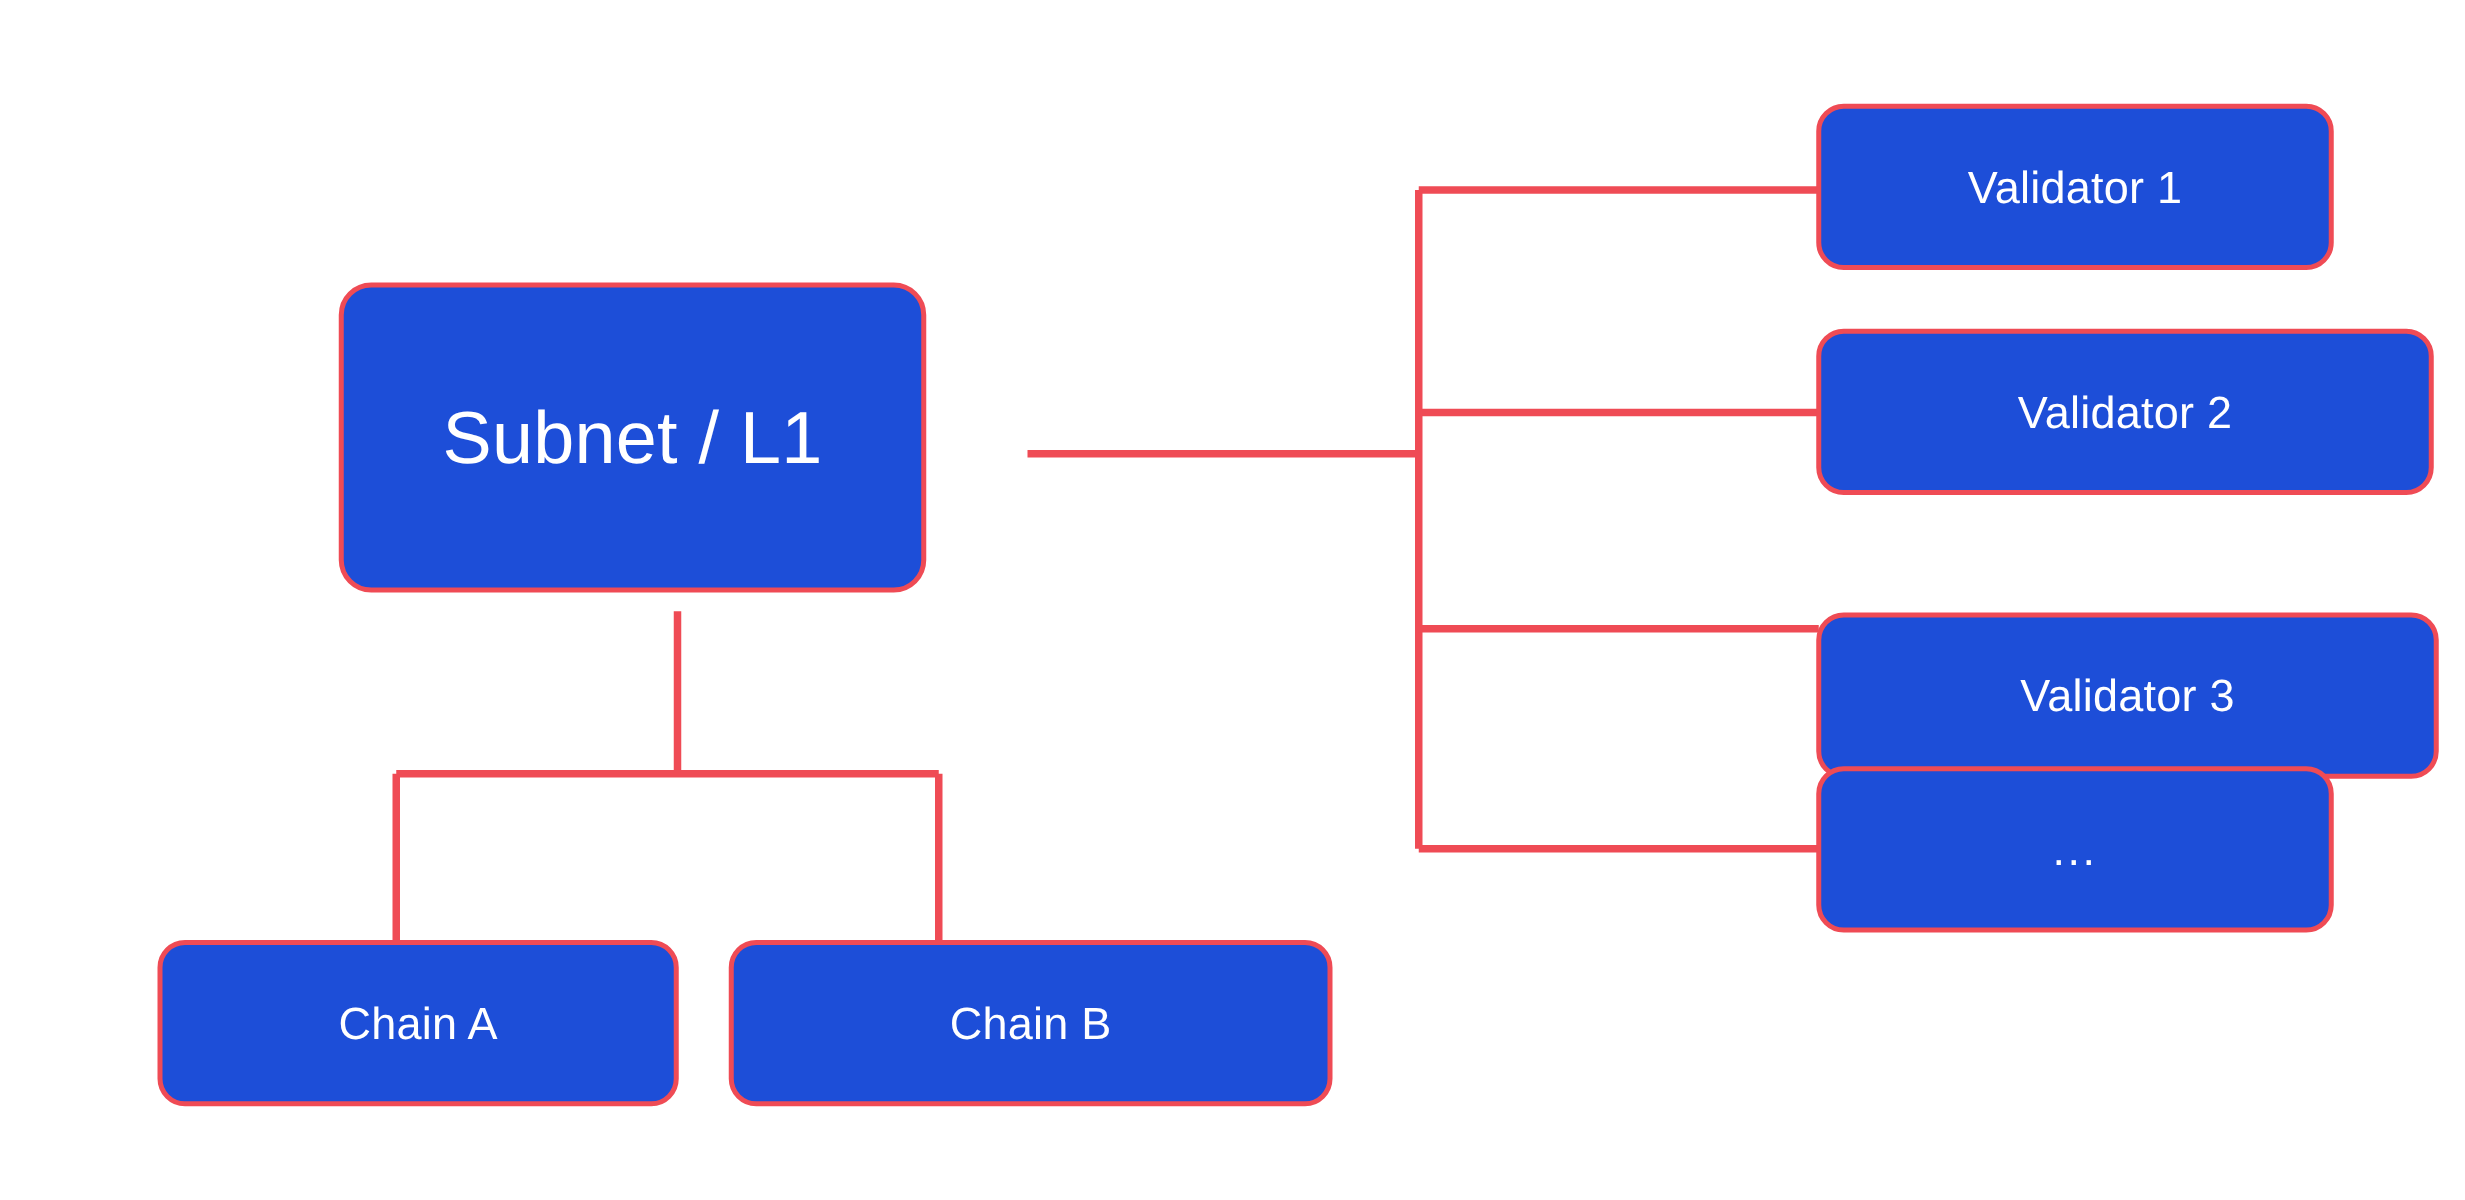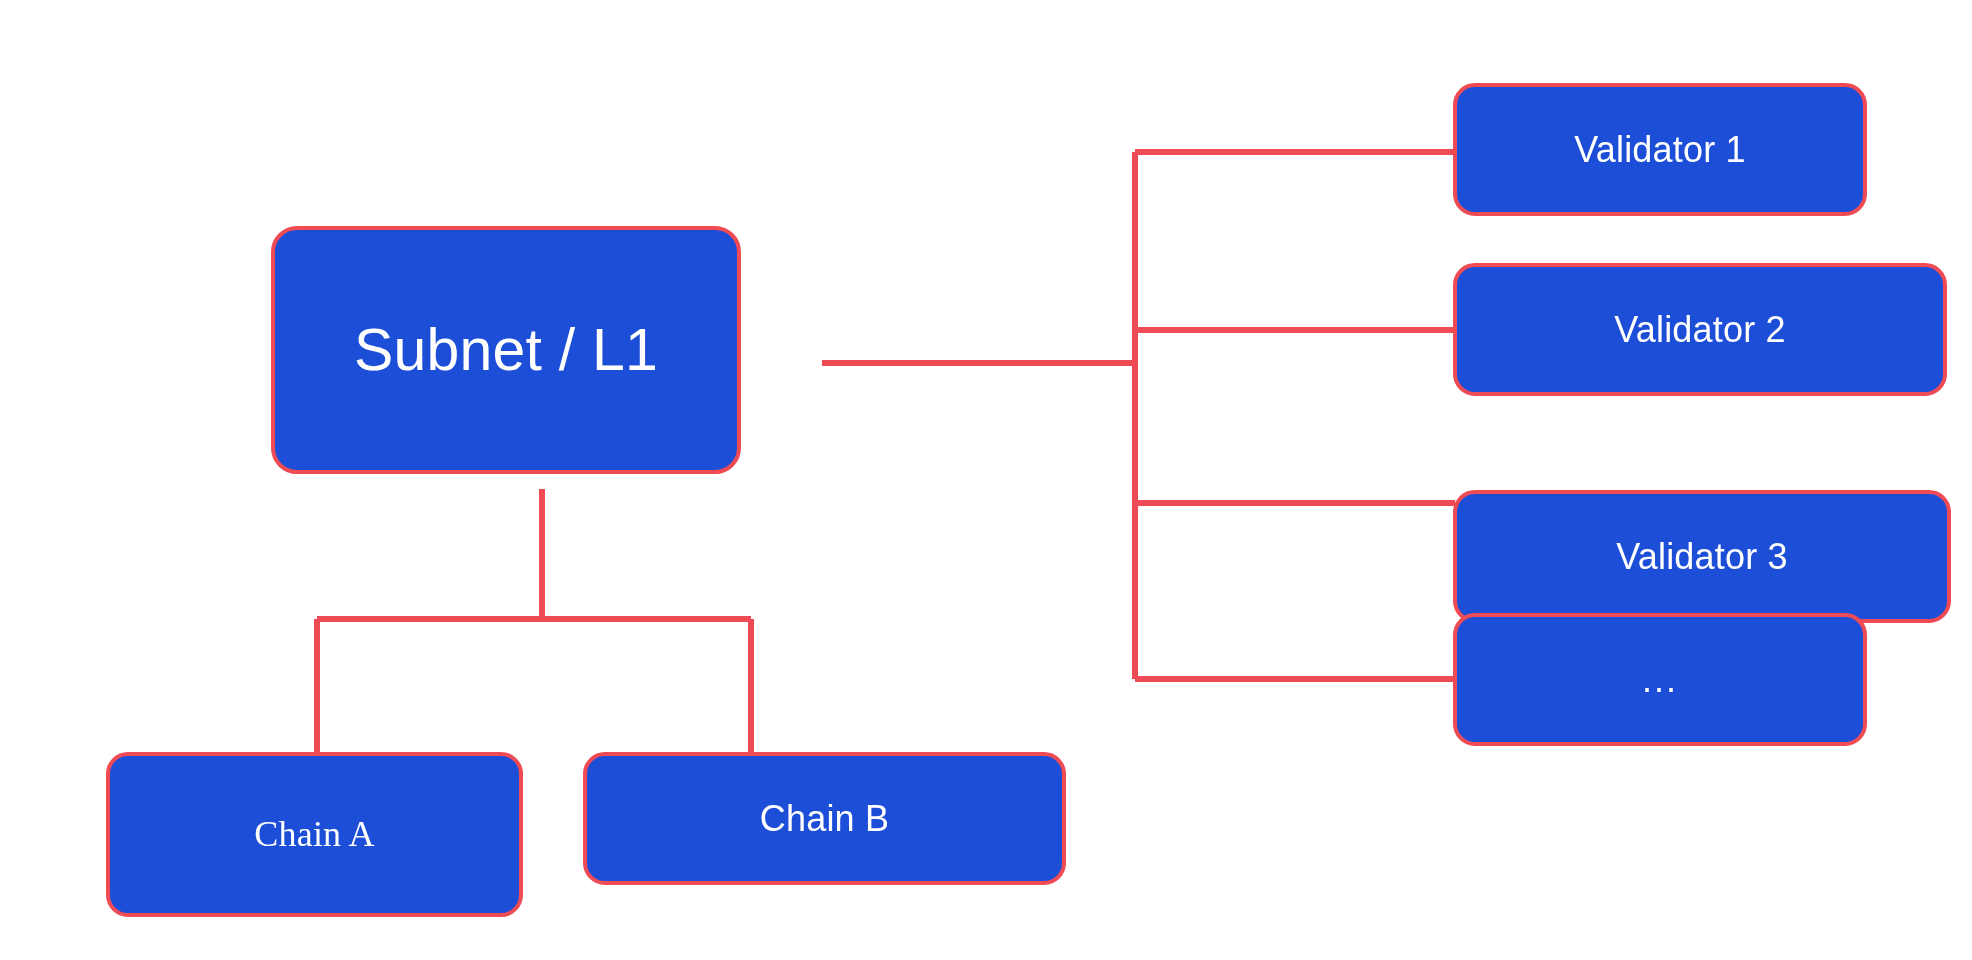--- a/index.html
+++ b/index.html
@@ -56,21 +56,21 @@
     border-radius: 26px;
   }
   #node-subnet .node-label { font-size: 59px; font-weight: 400; }
 
   #node-validator-1 { left: 1453px; top:  83px; width: 414px; height: 133px; }
   #node-validator-2 { left: 1453px; top: 263px; width: 494px; height: 133px; }
   #node-validator-3 { left: 1453px; top: 450px; width: 498px; height: 133px; margin-top: 40px; }
   #node-validator-more { left: 1453px; top: 613px; width: 414px; height: 133px; }
   .node-validator .node-label { font-size: 36px; font-weight: 400; }
 
-  #node-chain-a { left: 106px; top: 752px; width: 417px; height: 165px; font-family: Liberation Serif, serif; }
+  #node-chain-a { left: 126px; top: 752px; width: 417px; height: 133px; }
   #node-chain-b { left: 583px; top: 752px; width: 483px; height: 133px; }
   .node-chain .node-label { font-size: 36px; font-weight: 400; }
 
   .ellipsis-label { font-size: 36px; letter-spacing: 2px; }
 </style>
 </head>
 <body>
 
 <div id="canvas">
 

